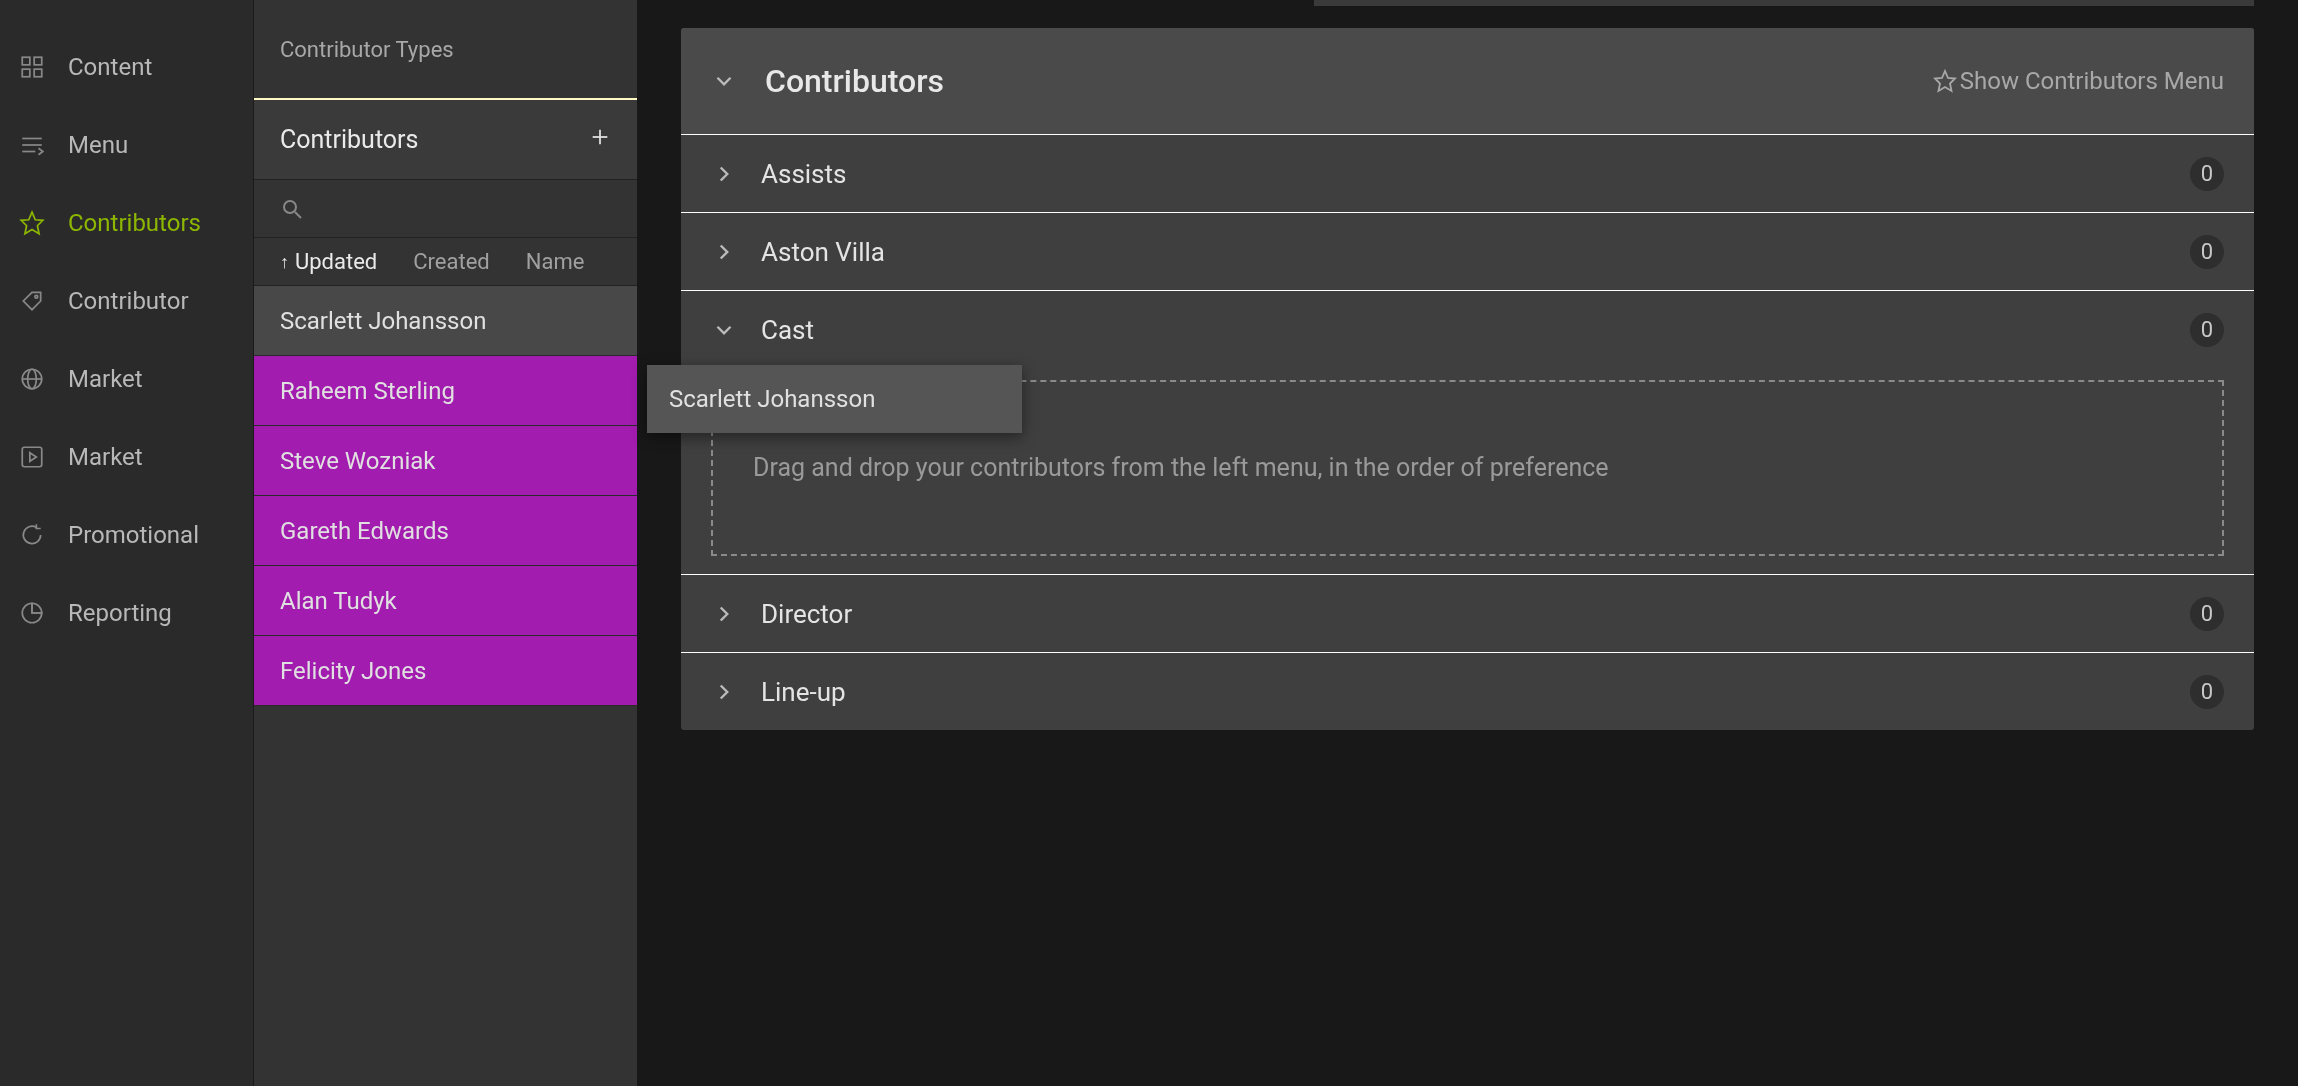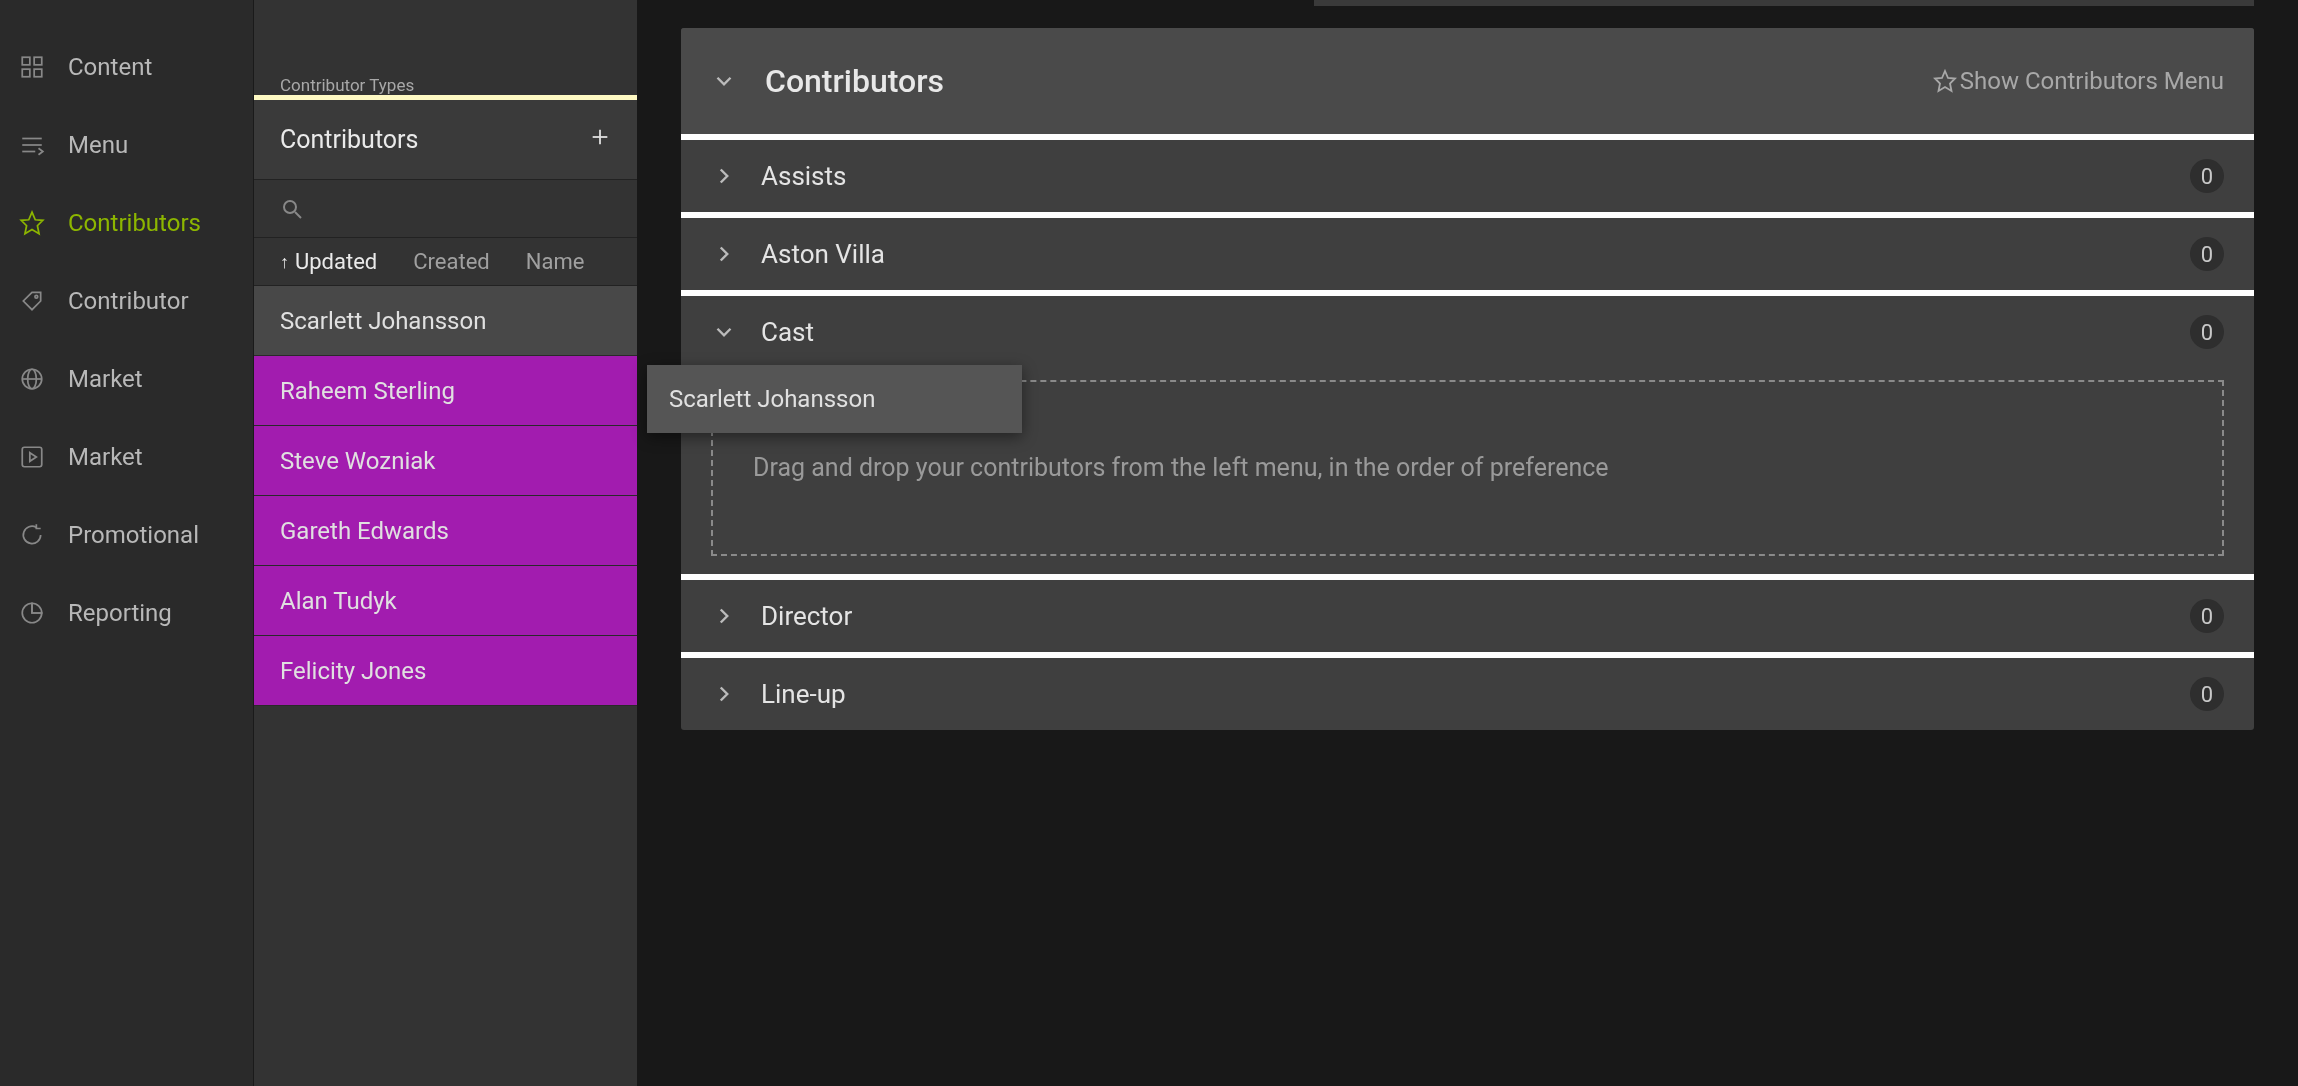--- a/index.html
+++ b/index.html
@@ -36,25 +36,25 @@
 
     .second-panel {
       width: 383px;
       background: #333333;
       display: flex;
       flex-direction: column;
     }
     .panel-header {
       height: 100px;
       display: flex;
-      align-items: flex-end;
+      align-items: center;
       padding: 0 26px;
-      font-size: 17px;
+      font-size: 22px;
       color: #a8a8a8;
-      border-bottom: 5px solid #fef9c3;
+      border-bottom: 2px solid #fef9c3;
     }
     .contributors-row {
       height: 80px;
       display: flex;
       align-items: center;
       justify-content: space-between;
       padding: 0 26px;
       font-size: 25px;
       color: #eaeaea;
       border-bottom: 1px solid #222;
@@ -120,21 +120,21 @@
     .chev svg { width:100%; height:100%; stroke:#bbb; fill:none; stroke-width:2.2; }
     .show-menu { display:flex; align-items:center; gap:3px; font-size:24px; color:#a8a8a8; cursor:pointer; }
     .show-menu svg { width:24px; height:24px; stroke:#a8a8a8; fill:none; stroke-width:1.8; }
 
     .group-row {
       height: 78px;
       display: flex;
       align-items: center;
       justify-content: space-between;
       padding: 0 30px;
-      border-top: 6px solid #ffffff;
+      border-top: 1px solid #ffffff;
     }
     .group-left { display:flex; align-items:center; gap: 24px; }
     .group-title { font-size: 26px; color: #e4e4e4; }
     .count-badge {
       min-width: 34px; height: 34px;
       border-radius: 50%;
       background: #2e2e2e;
       color: #c8c8c8;
       font-size: 22px;
       display:flex; align-items:center; justify-content:center;

